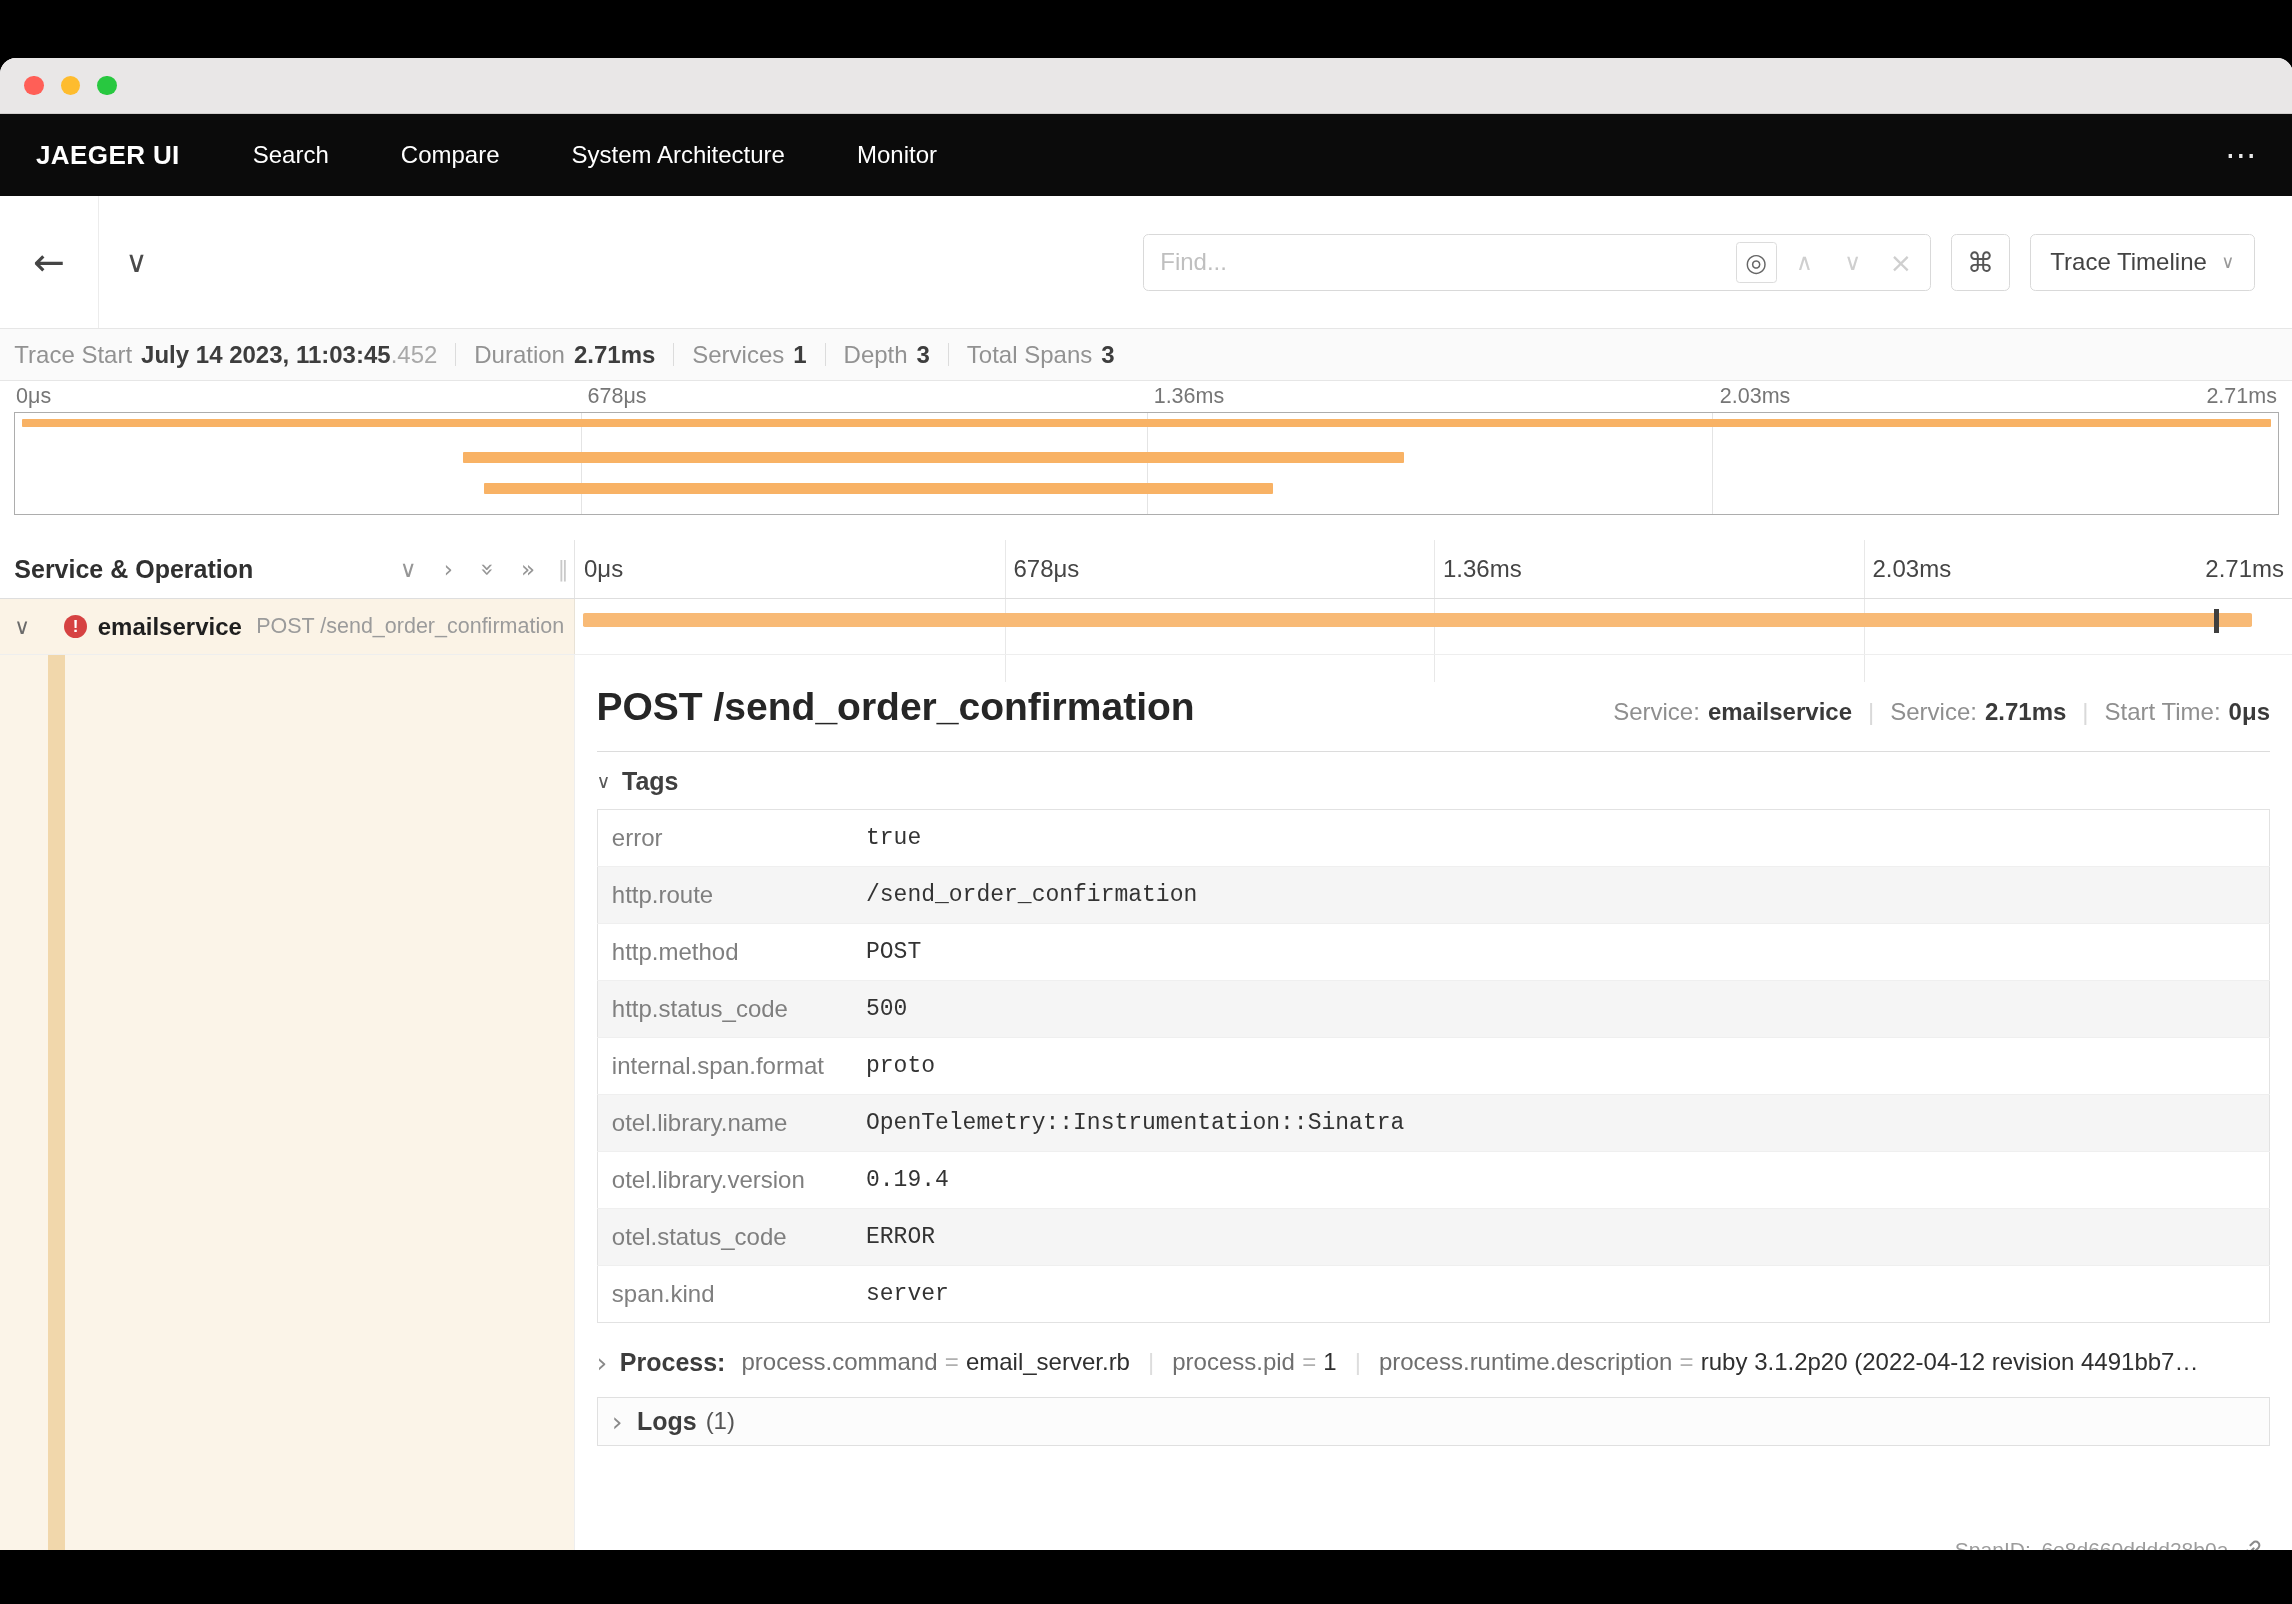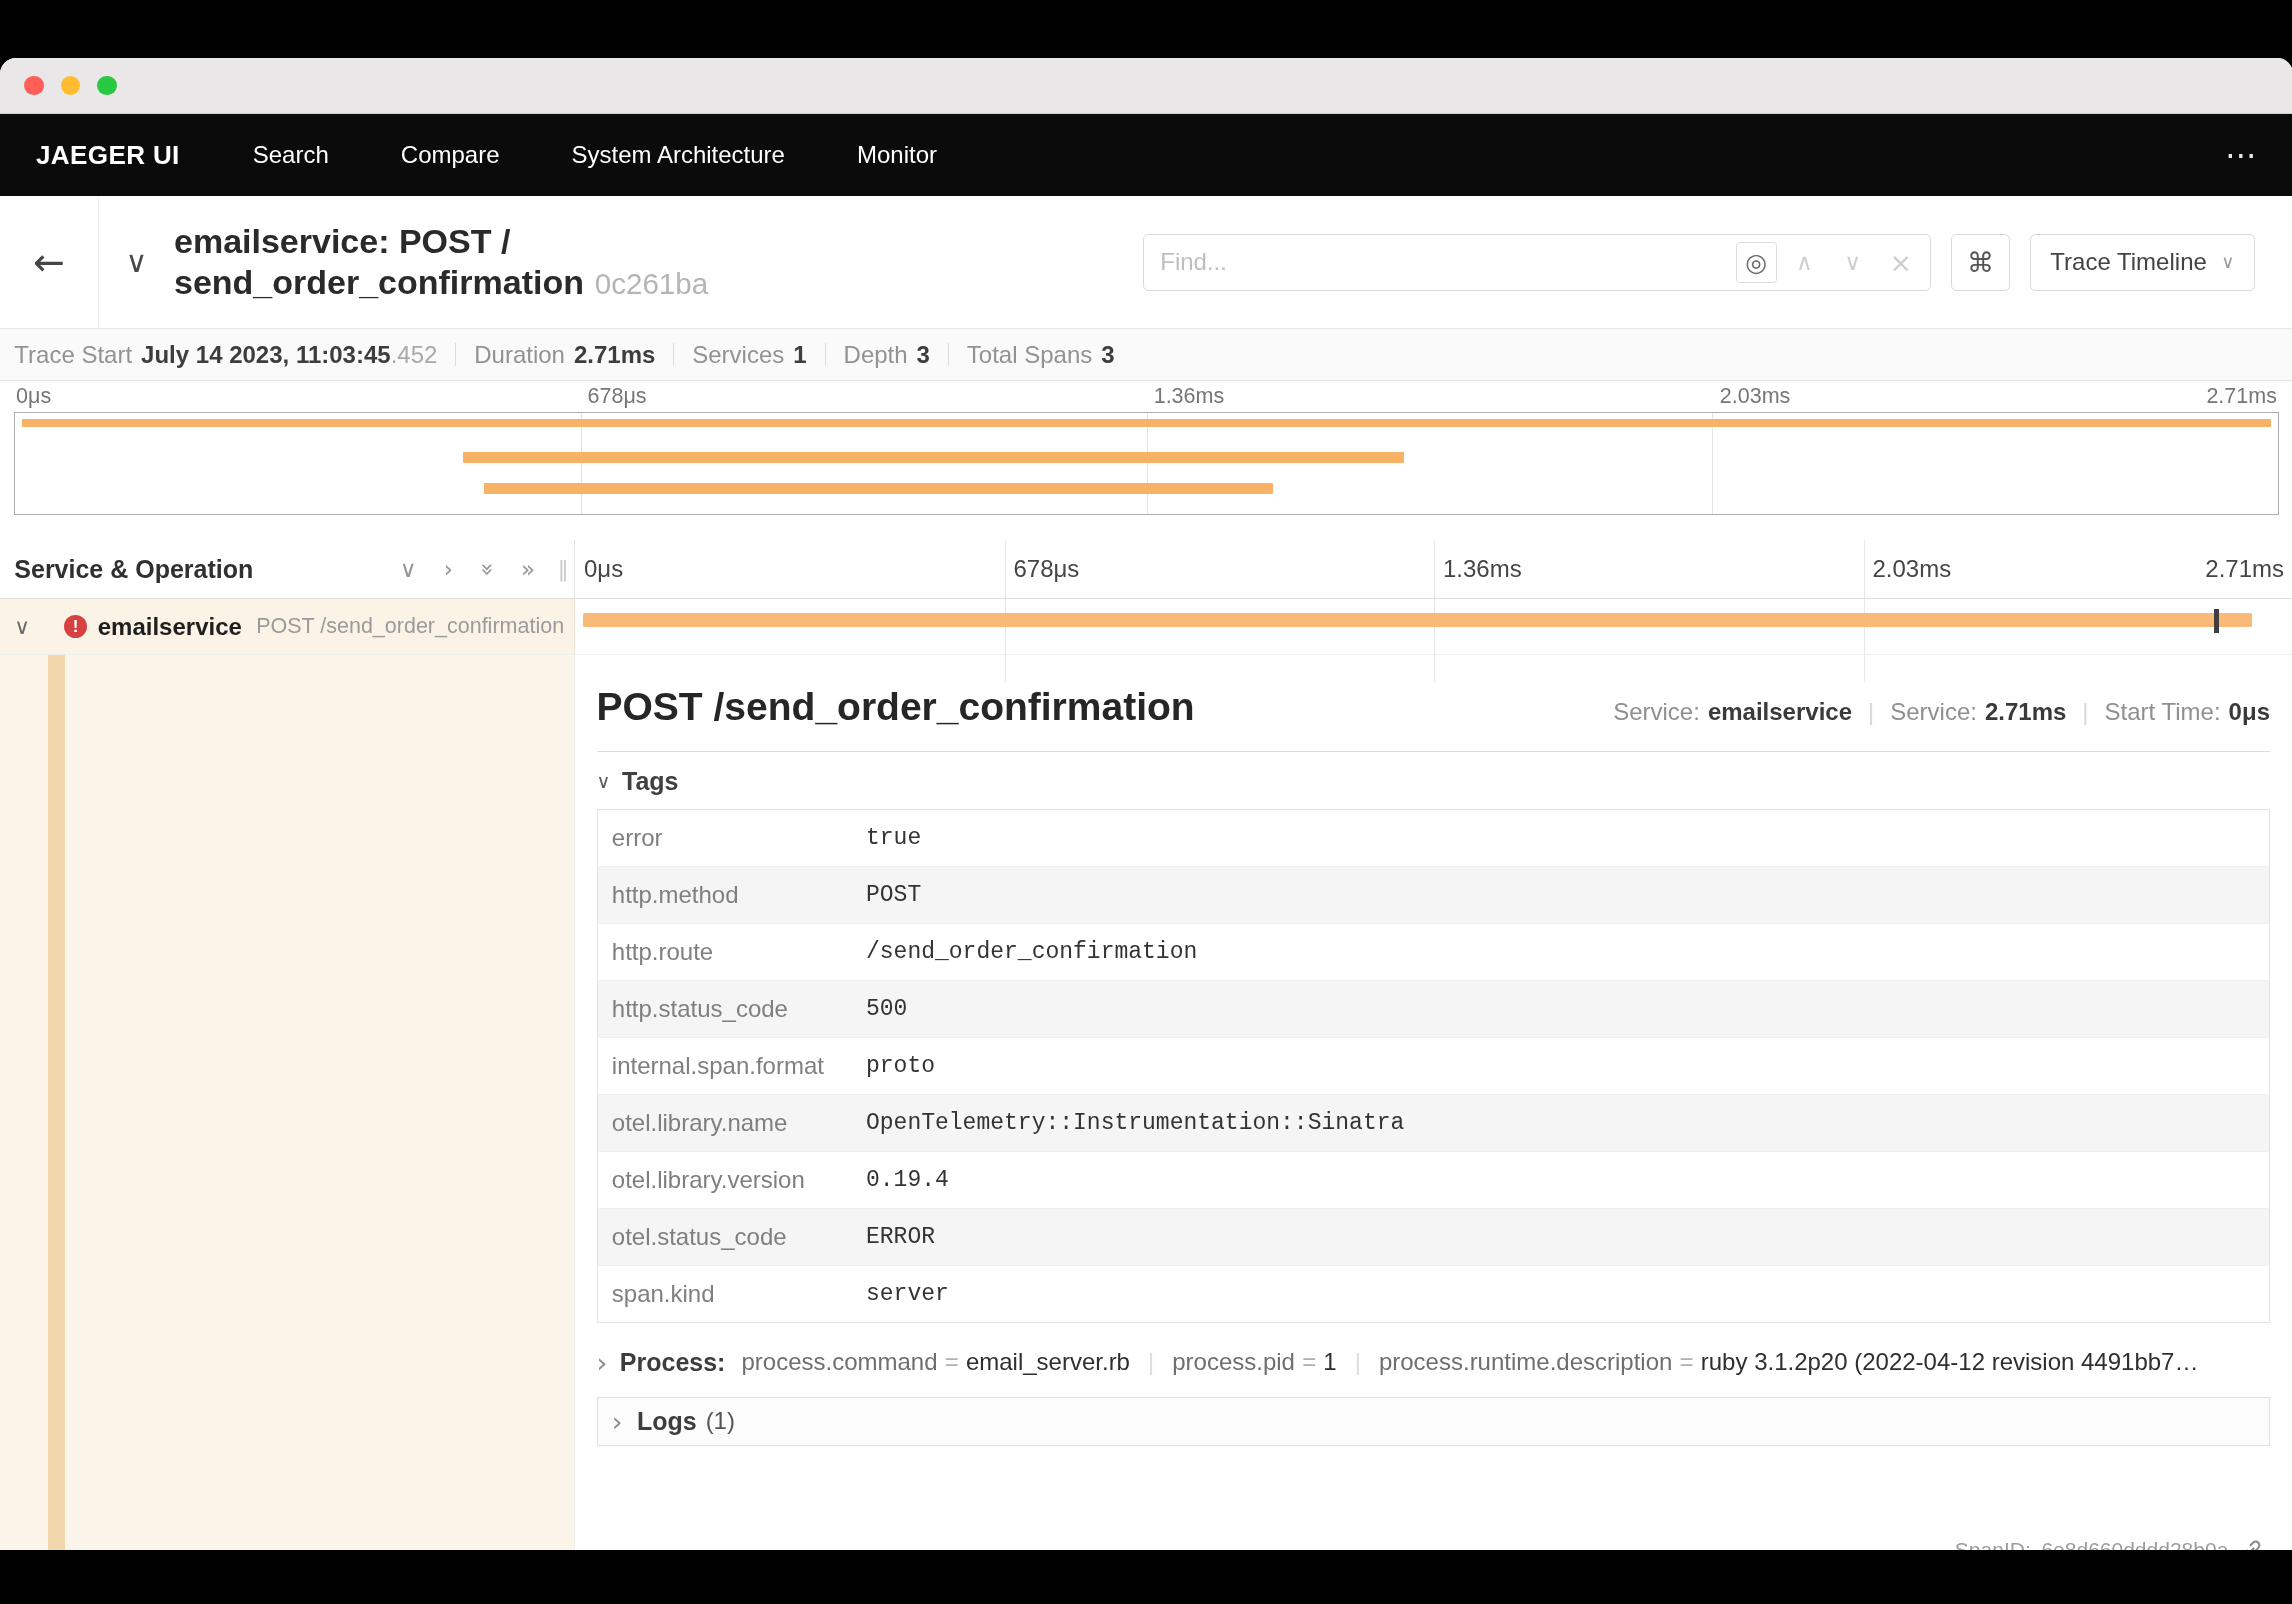--- a/index.html
+++ b/index.html
@@ -170,26 +170,20 @@
     <span class="nav-overflow glyph">⋯</span>
   </div>
 
   <div class="page-header">
     <div class="back-zone">
       <span class="glyph">←</span>
     </div>
     <div class="collapse-zone">
       <span class="glyph">∨</span>
     </div>
-    <div class="title-block">
-      <div class="trace-title">emailservice: POST /</div>
-      <div>
-        <span class="trace-title">send_order_confirmation</span><span class="trace-id">0c261ba</span>
-      </div>
-    </div>
     <div class="header-right">
       <div class="find-box">
         <input class="find-input" type="text" placeholder="Find..." style="">
         <div class="find-icons">
           <div class="icon-cell boxed">
             <span class="glyph icon-target">◎</span>
           </div>
           <div class="icon-cell">
             <span class="glyph icon-dim">∧</span>
           </div>
@@ -321,26 +315,26 @@
         <span class="tags-title">Tags</span>
       </div>
 
       <table class="tags-table">
         <tbody>
           <tr>
             <td class="tag-key">error</td>
             <td class="tag-val val-bool">true</td>
           </tr>
           <tr>
+            <td class="tag-key">http.route</td>
+            <td class="tag-val val-string">/send_order_confirmation</td>
+          </tr>
+          <tr>
             <td class="tag-key">http.method</td>
             <td class="tag-val val-string">POST</td>
-          </tr>
-          <tr>
-            <td class="tag-key">http.route</td>
-            <td class="tag-val val-string">/send_order_confirmation</td>
           </tr>
           <tr>
             <td class="tag-key">http.status_code</td>
             <td class="tag-val val-number">500</td>
           </tr>
           <tr>
             <td class="tag-key">internal.span.format</td>
             <td class="tag-val val-string">proto</td>
           </tr>
           <tr>

